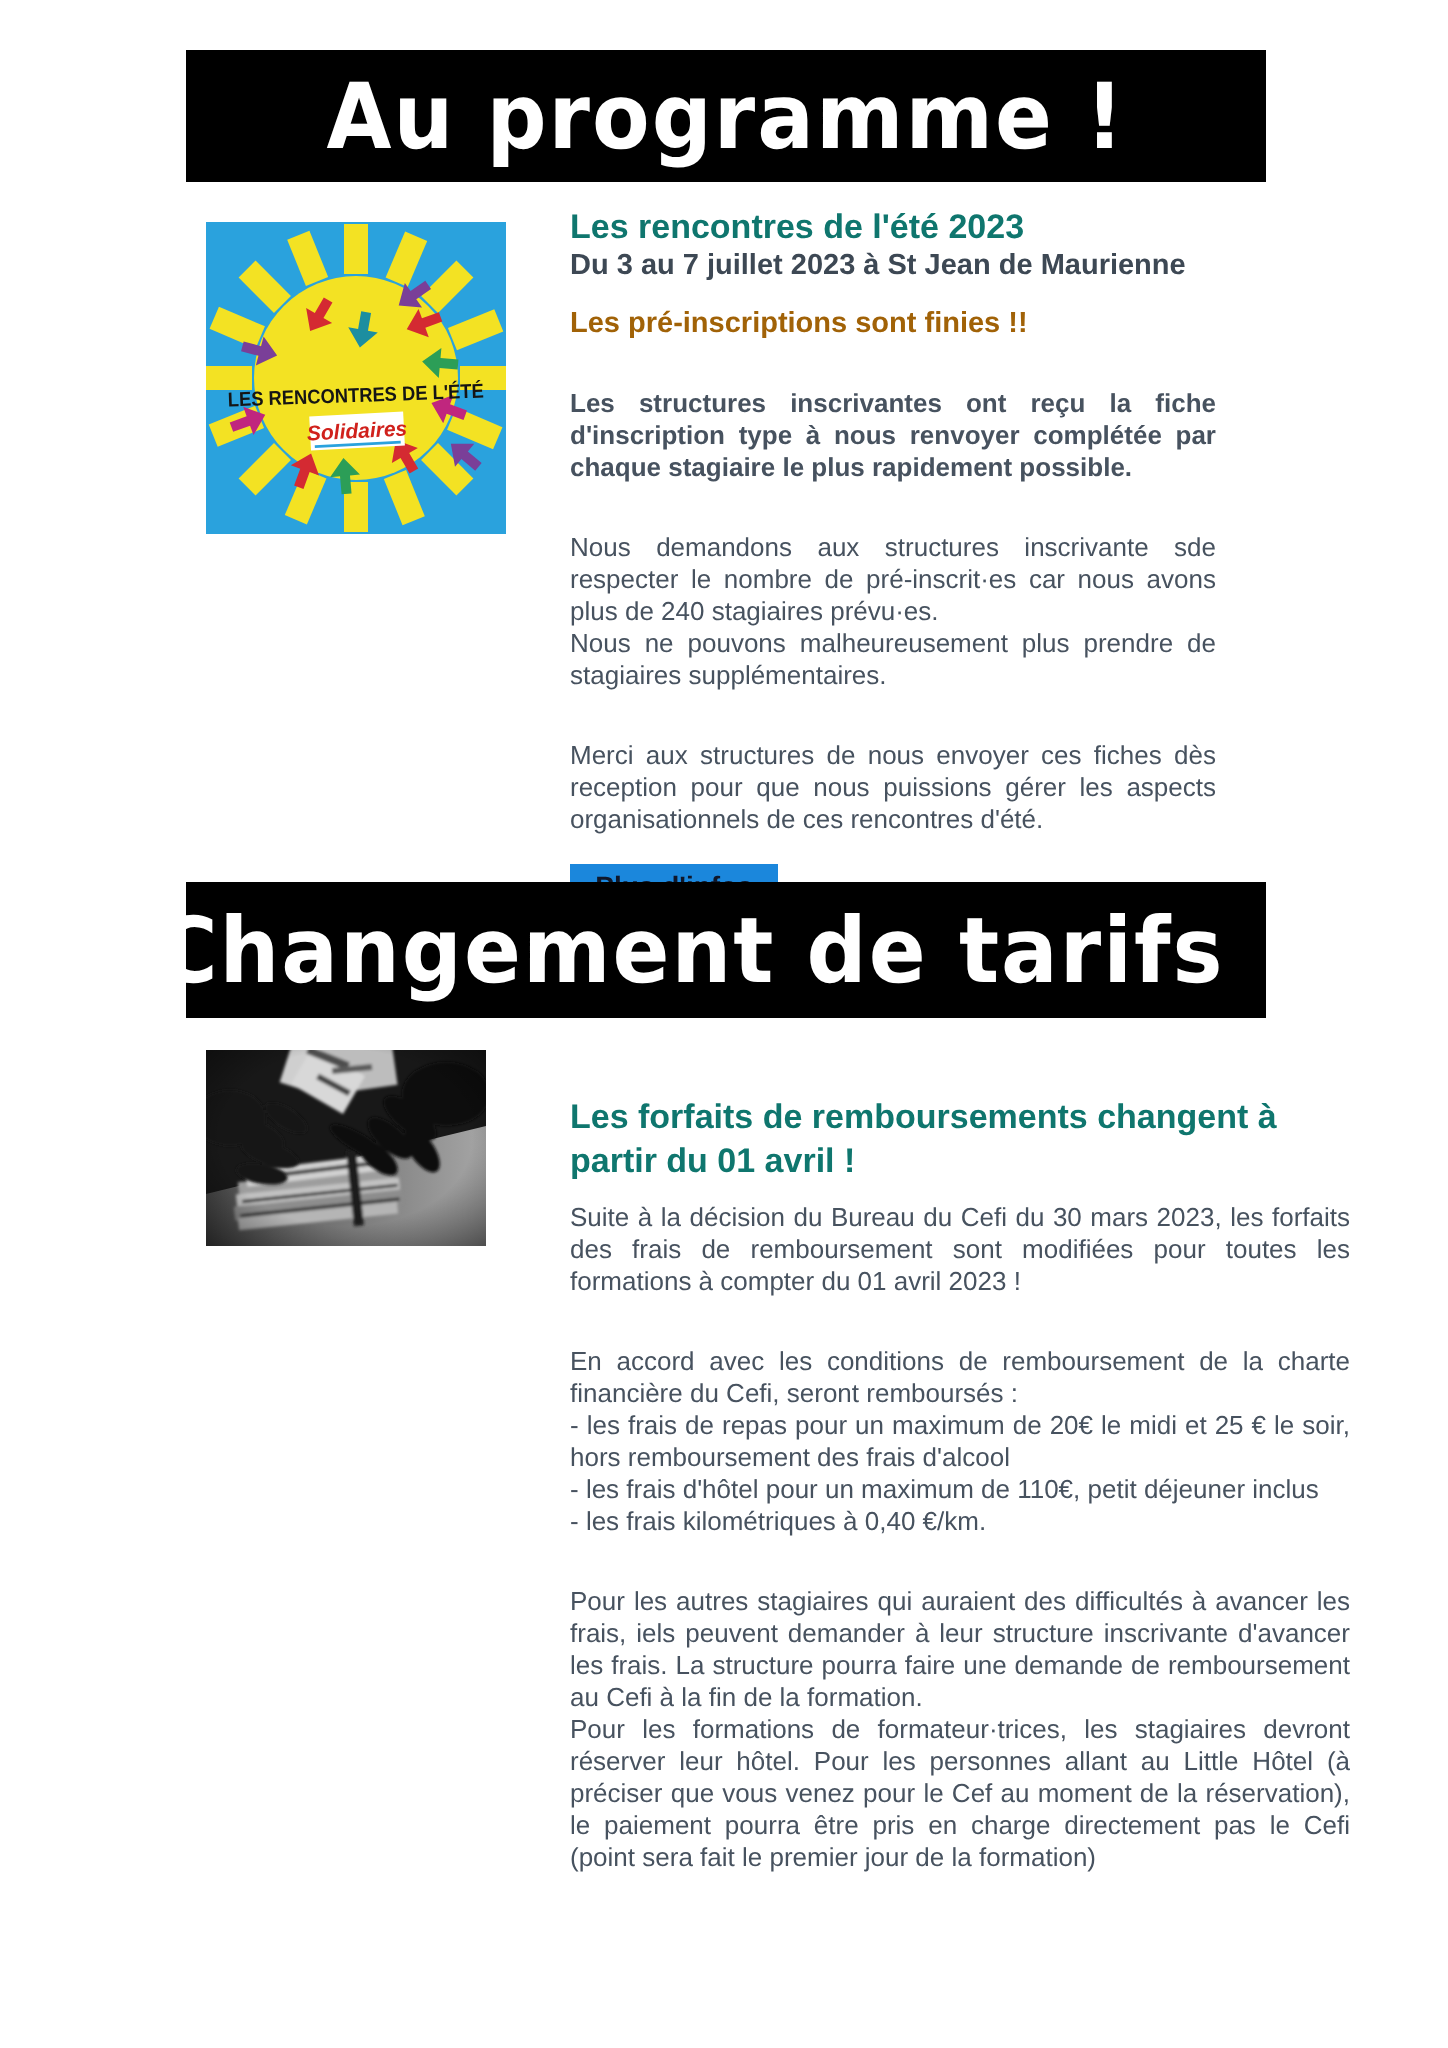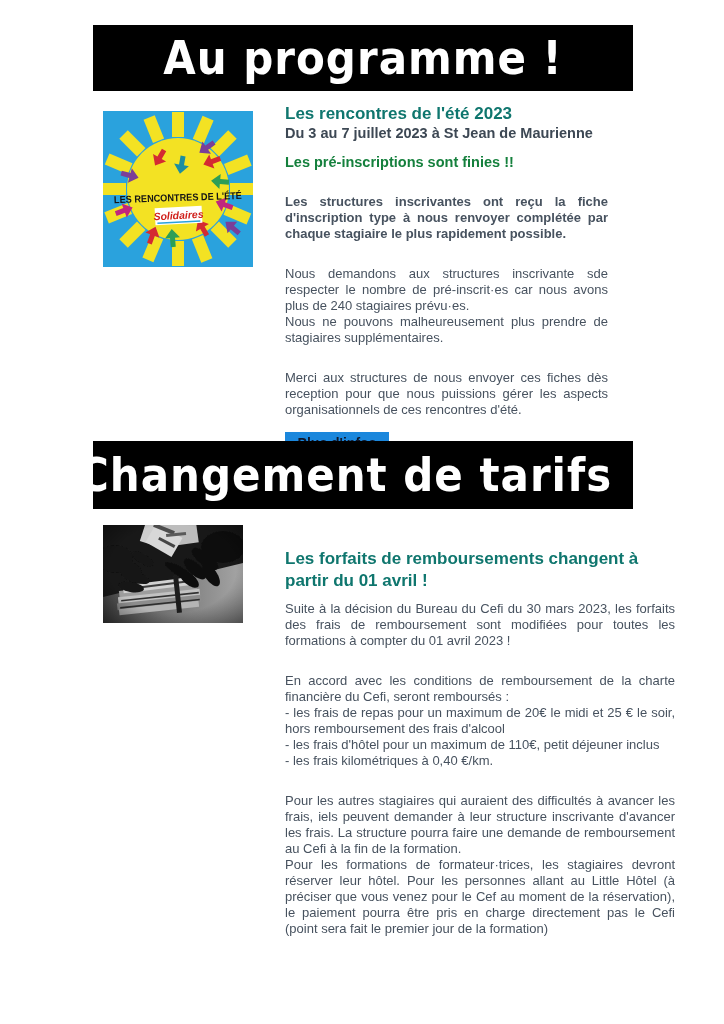--- a/index.html
+++ b/index.html
@@ -28,21 +28,21 @@
     color:#47525f; font-size:13px; line-height:16px; text-align:justify;
   }
   .col-1 { top:103px; width:323px; }
   .col-2 { top:548px; width:390px; }
   .h-pink {
     color:#0f766e; font-weight:bold; font-size:17px; line-height:21px;
     margin:0; text-align:left;
   }
   .h-pink.two-line { line-height:22px; }
   .subtitle { font-weight:bold; font-size:14.5px; line-height:19px; color:#3d4854; text-align:left; }
-  .alert { color:#15803d; font-weight:bold; font-size:14.5px; margin-top:11px; text-align:left; }
+  .alert { color:#a16207; font-weight:bold; font-size:14.5px; margin-top:11px; text-align:left; }
   .para { margin-top:24px; }
   .para.bold { font-weight:bold; }
   .btn {
     margin-top:14px; width:104px; height:22px;
     background:#1b87dc; color:#0f172a;
     font-weight:bold; font-size:14px;
     display:flex; align-items:center; justify-content:center;
     cursor:pointer;
   }
 </style>

